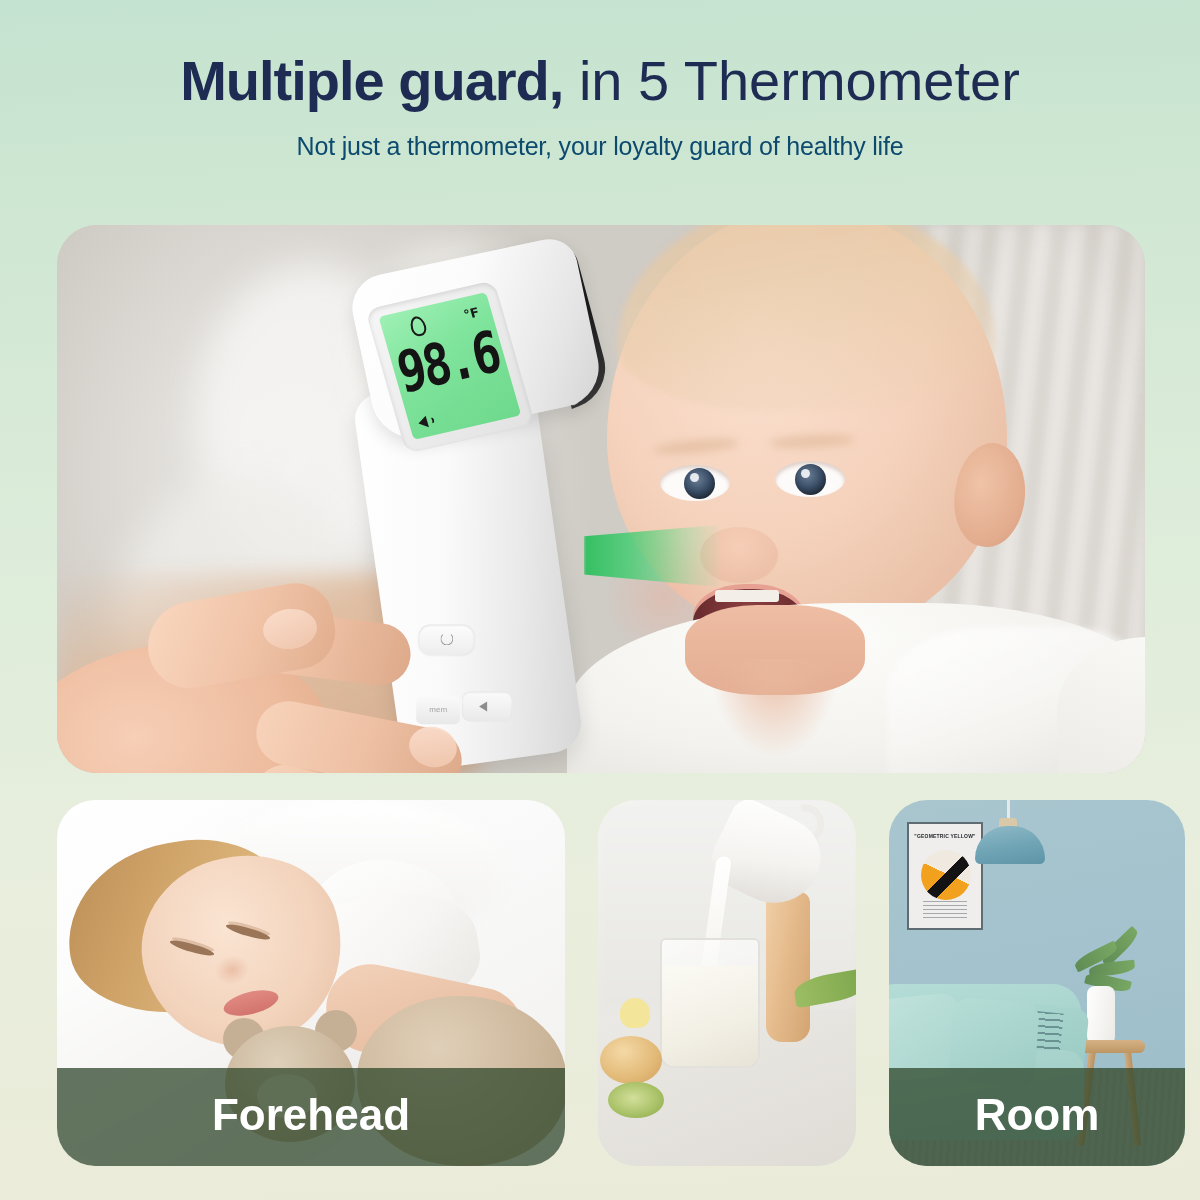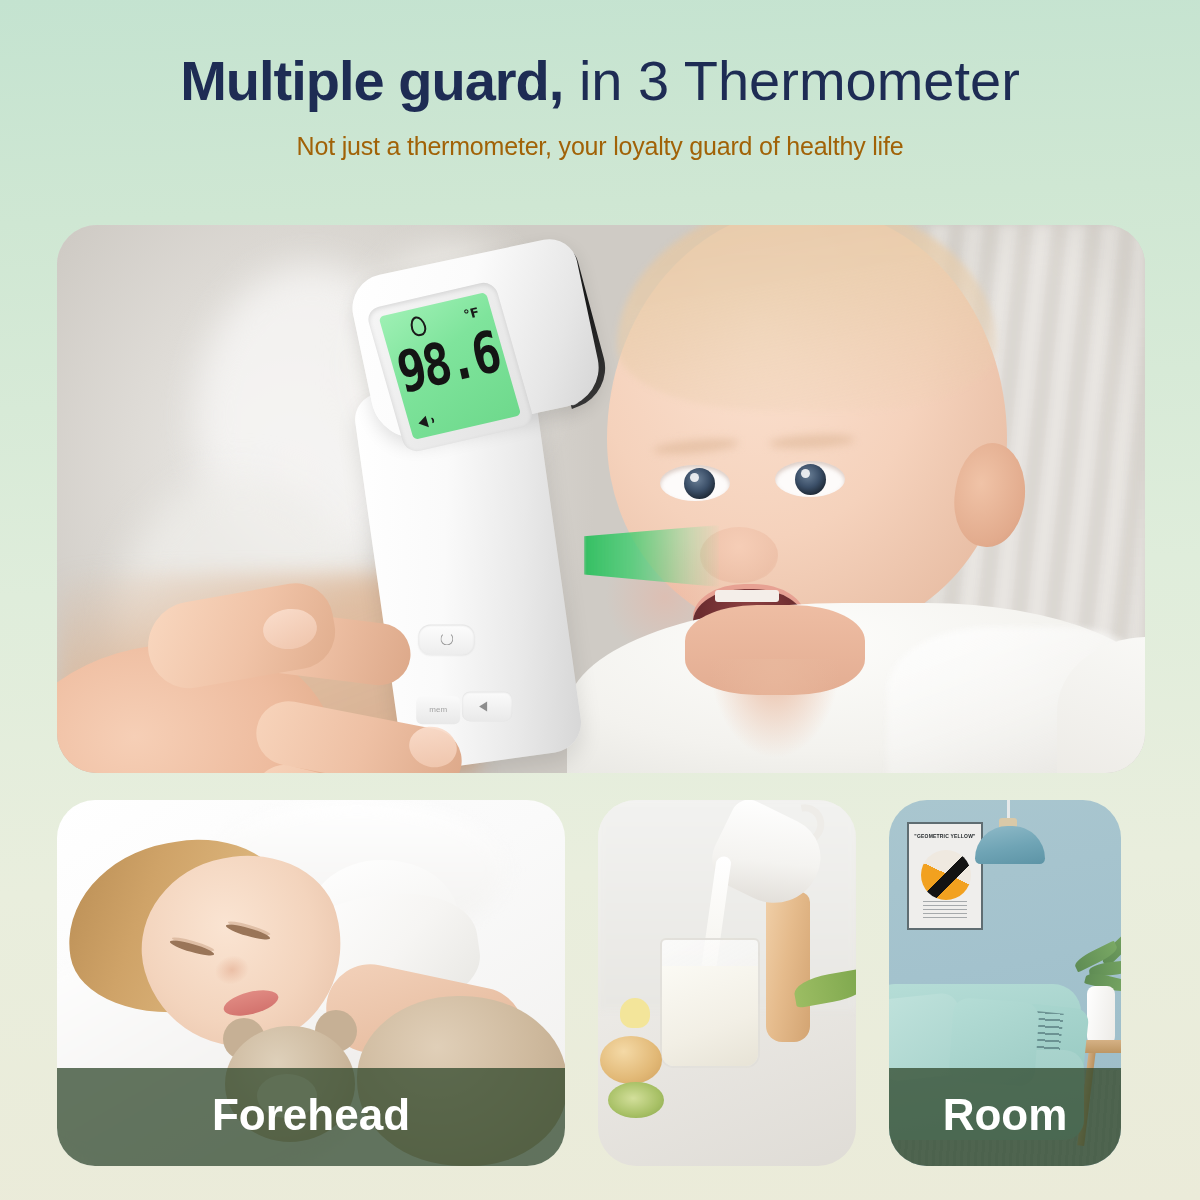--- a/index.html
+++ b/index.html
@@ -34,21 +34,21 @@
     font-weight: bold;
     letter-spacing: -1px;
   }
   .headline .hl-light {
     font-weight: normal;
     letter-spacing: 0px;
   }
   .subhead {
     margin-top: 21px;
     font-size: 25px;
-    color: #a16207;
+    color: #0c4a6e;
     font-weight: normal;
     letter-spacing: -0.2px;
   }
 
   
   .hero-wrap {
     position: absolute;
     left: 57px;
     top: 225px;
     width: 1088px;
@@ -378,21 +378,21 @@
     gap: 33px;
   }
   .card {
     position: relative;
     border-radius: 38px;
     overflow: hidden;
     flex: 0 0 auto;
   }
   .card-forehead { width: 508px; text-align: right; }
   .card-milk     { width: 258px; }
-  .card-room     { width: 232px; }
+  .card-room     { width: 296px; }
 
   .card-img { position: absolute; inset: 0; }
 
   .card-label-band {
     position: absolute;
     left: 0; right: 0; bottom: 0;
     height: 98px;
     background: rgba(46,70,42,0.74);
     display: flex;
     align-items: center;
@@ -660,21 +660,21 @@
   .rm-floor {
     position: absolute; left: 0; right: 0; bottom: 0; height: 96px;
     background: repeating-linear-gradient(94deg, rgba(150,160,160,0.3) 0 3px, rgba(190,198,198,0.25) 3px 7px), #a8b8b8;
   }
 </style>
 </head>
 <body>
 
 <div class="header">
   <div class="headline">
-    <span class="hl-bold">Multiple guard,</span><span class="hl-light"> in 3 Thermometer</span>
+    <span class="hl-bold">Multiple guard,</span><span class="hl-light"> in 5 Thermometer</span>
   </div>
   <div class="subhead">Not just a thermometer, your loyalty guard of healthy life</div>
 </div>
 
 <div class="hero-wrap">
   <div class="hero-bg"></div>
   <div class="bg-blob blob-a"></div>
   <div class="bg-blob blob-b"></div>
   <div class="bg-blob blob-c"></div>
   <div class="bg-blob blob-d"></div>

